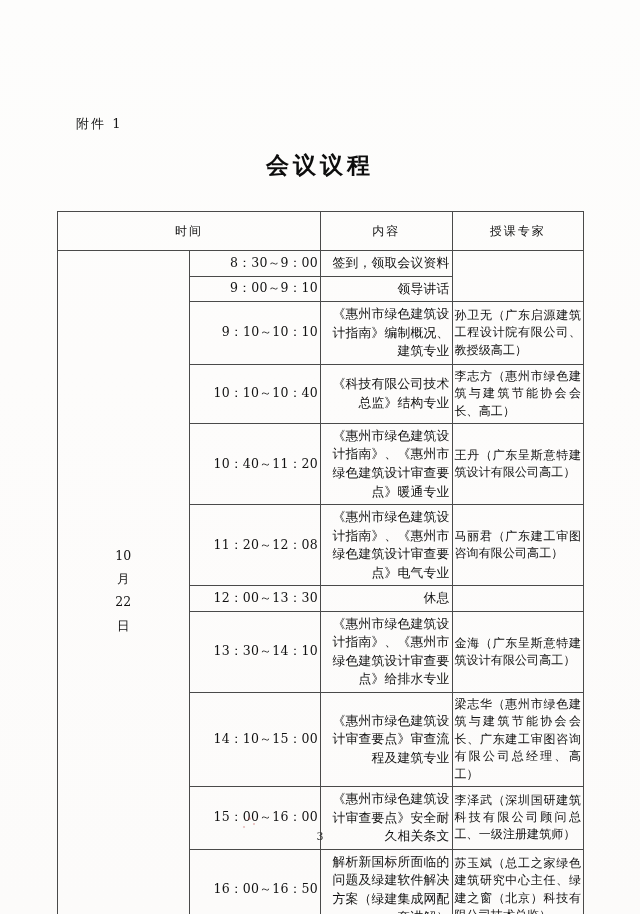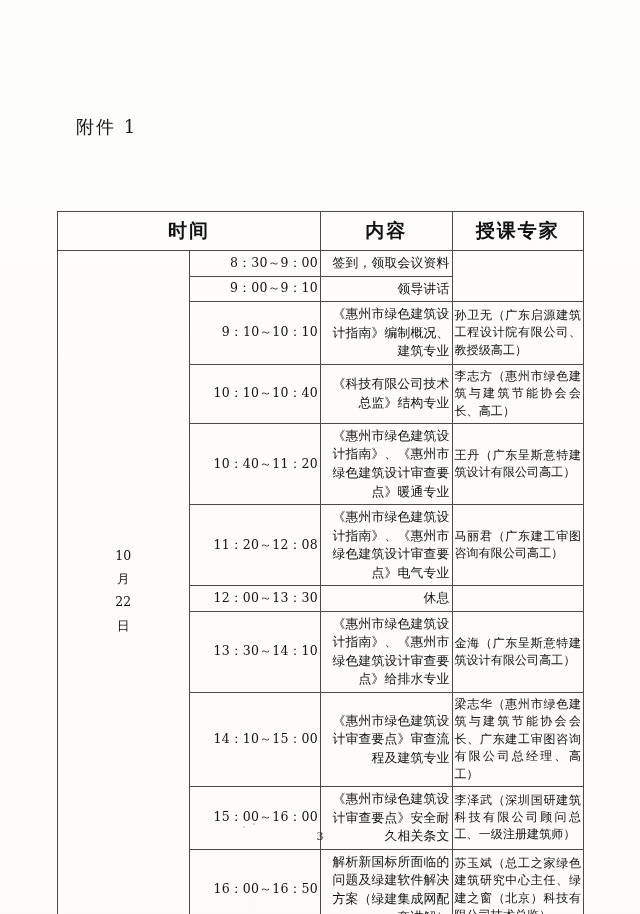--- a/index.html
+++ b/index.html
@@ -18,21 +18,21 @@
   }
   .page {
     position: absolute;
     inset: 0;
     background: linear-gradient(180deg,#fdfdfc 0%, #fdfcfb 40%, #fcfbfa 100%);
   }
   .attachment-label {
     position: absolute;
     left: 76px;
     top: 115px;
-    font-size: 18px;
+    font-size: 13px;
     letter-spacing: 2px;
     color: #181818;
     text-align: center;
   }
   .doc-title {
     position: absolute;
     left: 0;
     right: 0;
     top: 150px;
     text-align: center;
@@ -52,22 +52,22 @@
     border-collapse: collapse;
     width: 100%;
     table-layout: fixed;
   }
   table.agenda td, table.agenda th {
     border: 1px solid #4a4a4a;
     vertical-align: middle;
     padding: 3px 2px;
   }
   th.hdr {
-    font-size: 19px;
-    font-weight: bold;
+    font-size: 12px;
+    font-weight: normal;
     letter-spacing: 2px;
     text-align: center;
     height: 32px;
     font-family: "DejaVu Sans", "Liberation Sans", serif;
     color: #111;
   }
   td.date-cell {
     width: 22px;
     text-align: center;
     font-size: 12.5px;
@@ -130,20 +130,21 @@
   .fleck-b { left: 253px; top: 823px; width:2px;height:2px; }
   .fleck-c { left: 243px; top: 826px; width:2px;height:2px; }
 </style>
 </head>
 <body>
 
 <div class="page">
 
   <div class="attachment-label">附件 1</div>
 
+  <div class="doc-title">会议议程</div>
 
   <div class="table-wrap">
     <table class="agenda">
       <thead>
         <tr>
           <th class="hdr" colspan="2">时间</th>
           <th class="hdr">内容</th>
           <th class="hdr">授课专家</th>
         </tr>
       </thead>

